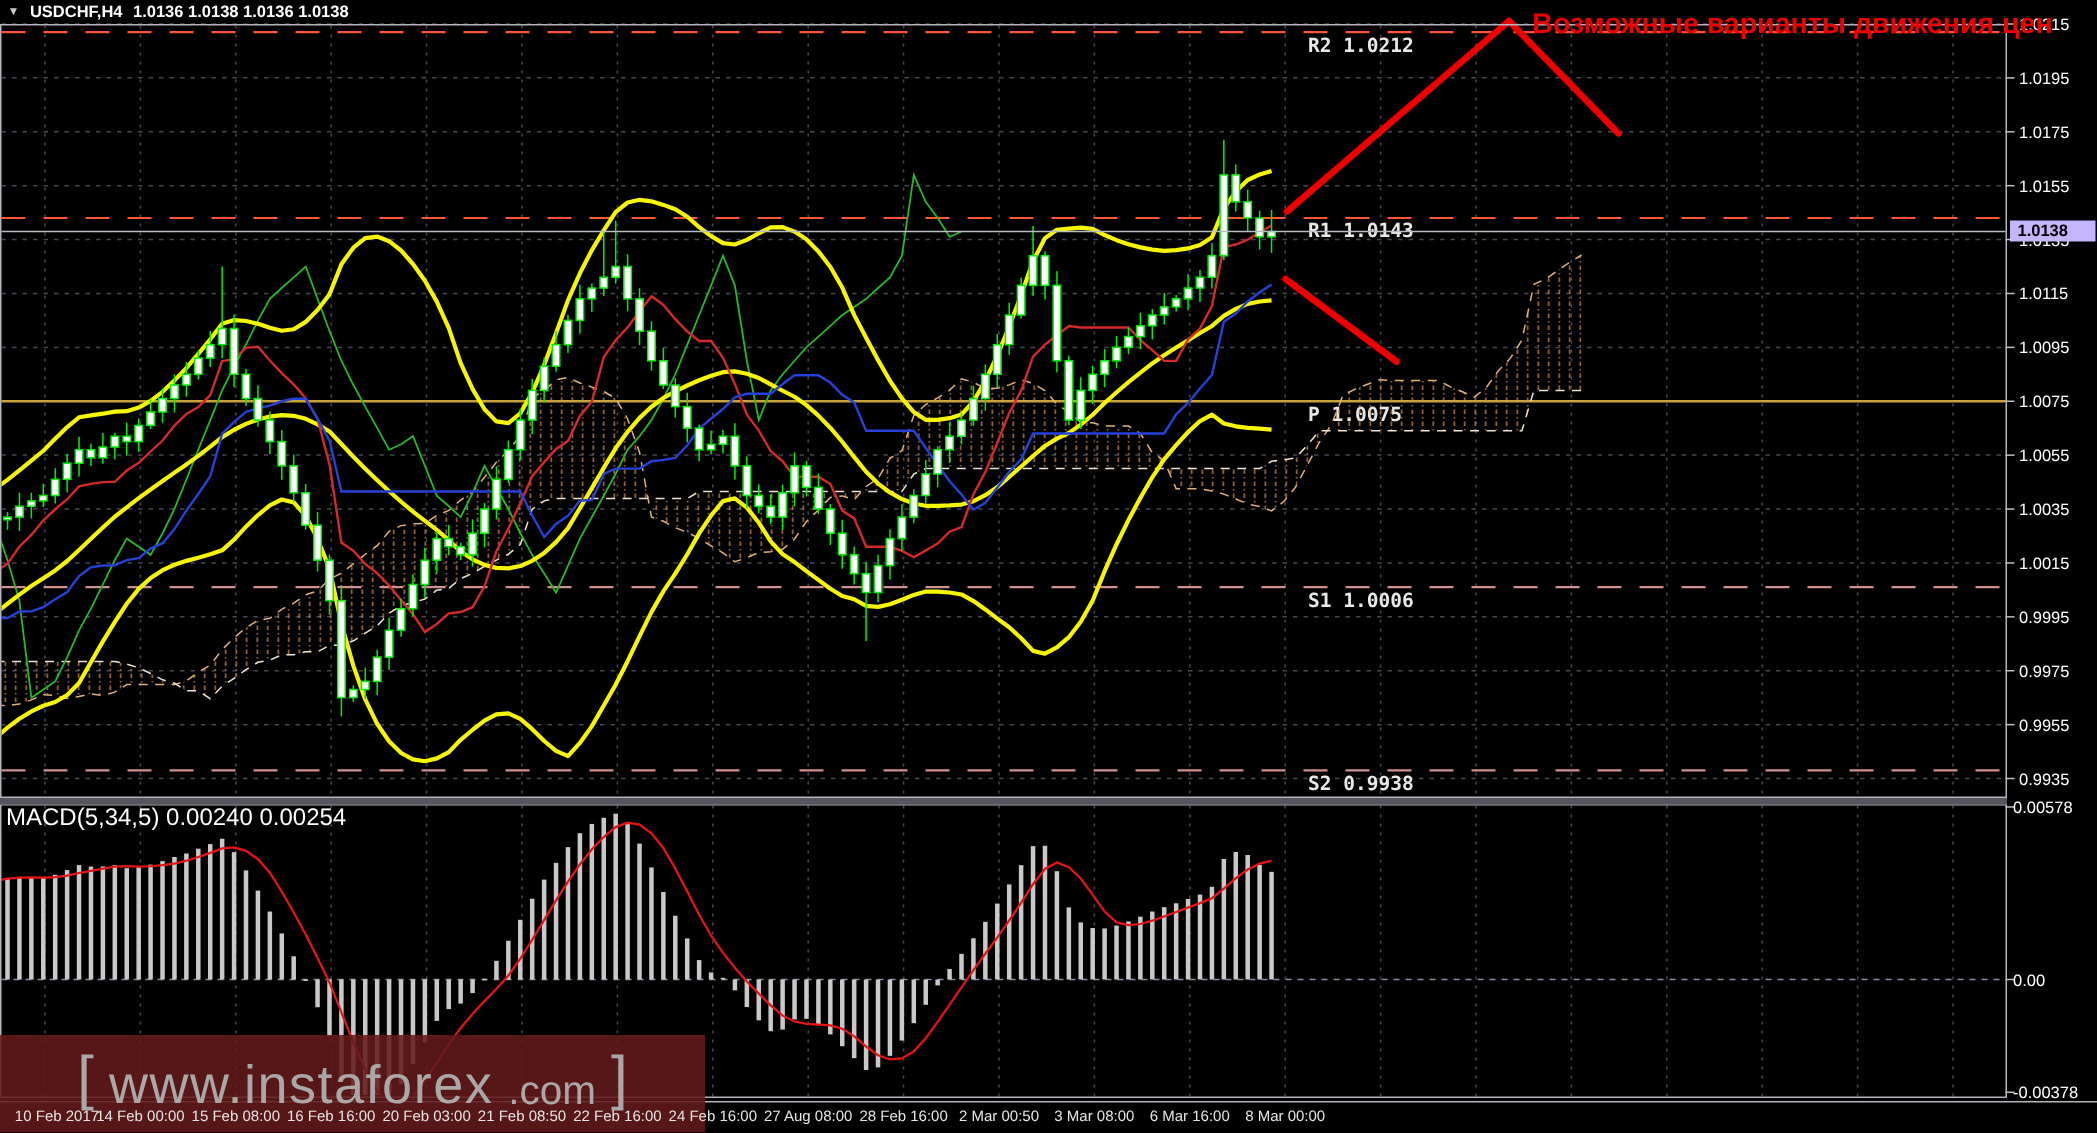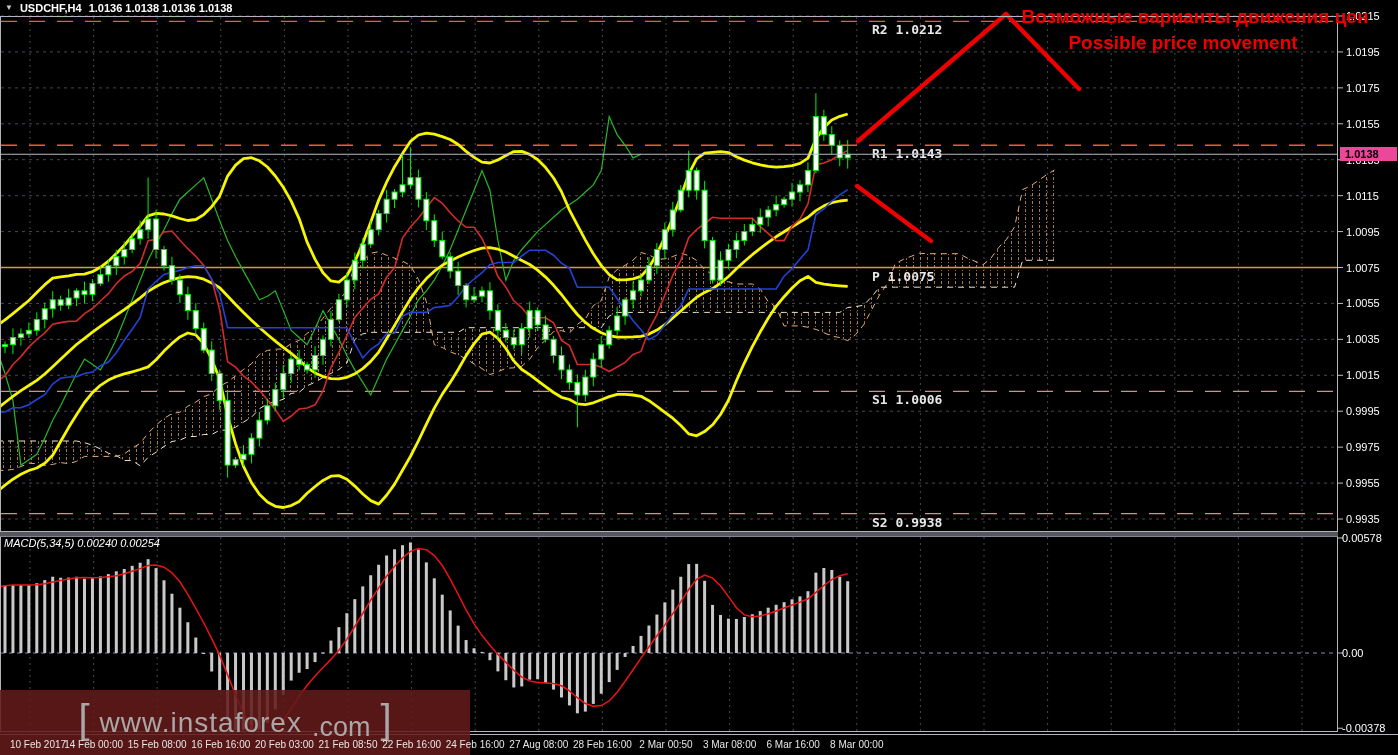--- a/index.html
+++ b/index.html
@@ -2,27 +2,27 @@
 <html><head>
 <meta charset="utf-8">
 <style>
   html,body{margin:0;padding:0;background:#000;}
   .screen{position:relative;width:1398px;height:755px;background:#000;overflow:hidden;
           font-family:"Liberation Sans",sans-serif;}
   .chart-header{position:absolute;left:0;top:0;width:1398px;height:16px;display:flex;
           align-items:center;gap:7px;padding-left:5px;color:#fff;font-size:11px;font-weight:bold;z-index:4;}
   .dd-icon{color:#c8c8c8;font-size:8px;line-height:10px;}
   #chart-svg{position:absolute;left:0;top:0;z-index:1;}
-  .macd-label{position:absolute;left:4px;top:537px;color:#fff;font-size:11px;z-index:2;font-style:italic;}
-  .price-tag{position:absolute;left:1340px;top:147px;width:52px;height:14px;background:#ec4899;color:#000;
+  .macd-label{position:absolute;left:4px;top:537px;color:#fff;font-size:16px;z-index:2;}
+  .price-tag{position:absolute;left:1340px;top:147px;width:52px;height:14px;background:#c4b5fd;color:#000;
           font-size:11px;line-height:14px;padding-left:5px;z-index:4;font-weight:bold;}
   .watermark{position:absolute;left:0;top:690px;width:470px;height:65px;background:rgba(100,26,26,0.88);
           z-index:3;display:flex;align-items:center;justify-content:center;gap:10px;color:rgba(175,175,175,0.95);}
   .wm-bracket{font-size:40px;font-weight:300;transform:translateY(-3px);}
-  .wm-site{font-size:28px;letter-spacing:1px;}
+  .wm-site{font-size:36px;letter-spacing:1px;}
   .wm-dom{font-size:27px;transform:translateY(5px);}
   .time-axis{position:absolute;left:0;top:736px;width:1398px;height:19px;z-index:5;text-decoration:underline;}
   .time-axis span{position:absolute;top:3px;transform:translateX(-50%);color:#e6e6e6;font-size:10px;white-space:nowrap;}
   .anno{position:absolute;z-index:6;font-weight:bold;text-align:center;white-space:nowrap;}
   .anno-ru{left:992px;top:6px;width:406px;font-size:19px;}
   .anno-en{left:1028px;top:32px;width:310px;font-size:19px;}
 </style>
 </head>
 <body>
 
@@ -514,21 +514,20 @@
   <div class="price-tag">1.0138</div>
 
   <div class="watermark">
     <span class="wm-bracket">[</span>
     <span class="wm-site">www.instaforex</span>
     <span class="wm-dom">.com</span>
     <span class="wm-bracket">]</span>
   </div>
 
   <div class="anno anno-ru" style="color: rgb(238, 0, 0);">Возможные варианты движения цен</div>
-  <div class="anno anno-en" style="color: rgb(238, 0, 0);">Possible price movement</div>
 
   <div class="time-axis">
       <span style="left: 38px;">10 Feb 2017</span>
       <span style="left: 93.6px;">14 Feb 00:00</span>
       <span style="left: 157.2px; text-align: center;">15 Feb 08:00</span>
       <span style="left: 220.8px;">16 Feb 16:00</span>
       <span style="left: 284.4px;">20 Feb 03:00</span>
       <span style="left: 348px;">21 Feb 08:50</span>
       <span style="left: 411.6px;">22 Feb 16:00</span>
       <span style="left: 475.2px;">24 Feb 16:00</span>

